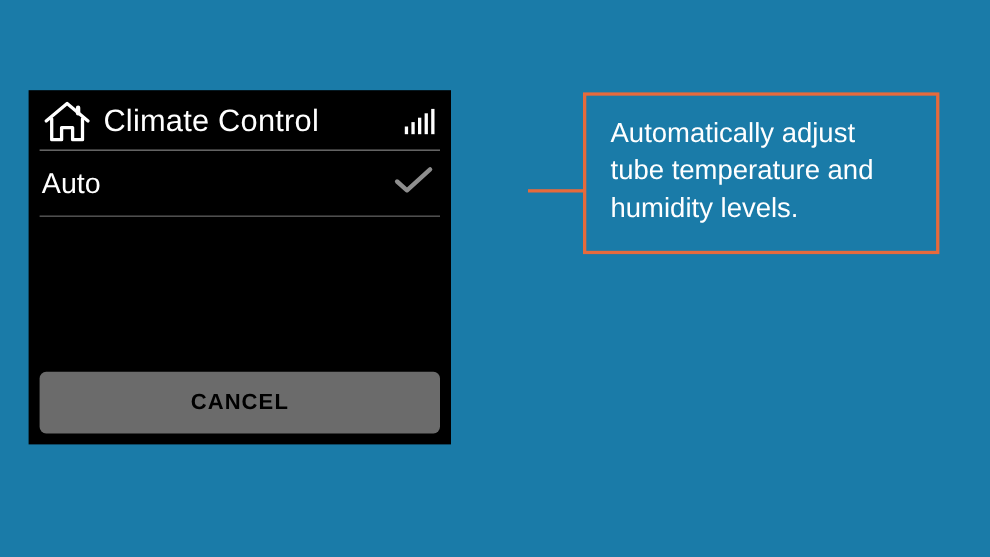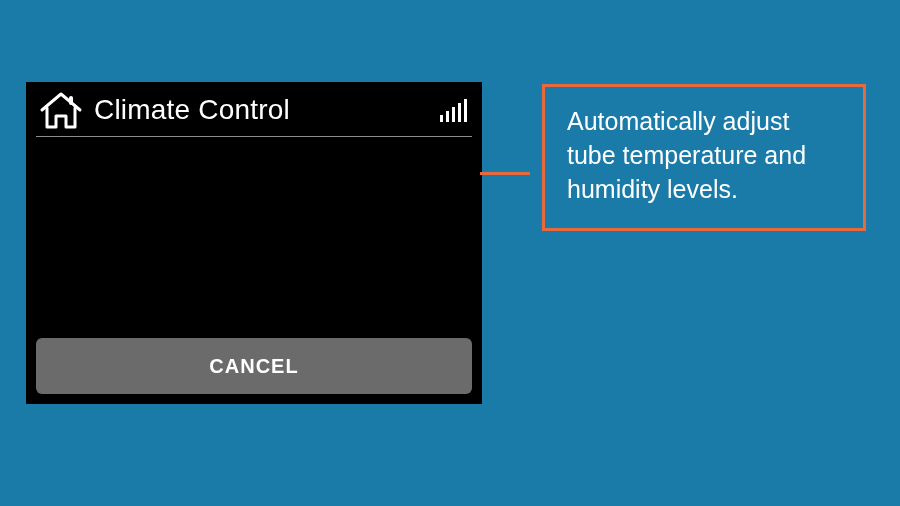--- a/index.html
+++ b/index.html
@@ -8,21 +8,21 @@
     background: #1a7ba8;
     font-family: "Segoe UI", Arial, sans-serif;
     position: relative;
   }
 
   
   .panel {
     position: absolute;
     left: 26px;
     top: 82px;
-    width: 456px;
+    width: 384px;
     height: 322px;
     background: #000;
     color: #fff;
     display: flex;
     flex-direction: column;
     padding: 4px 10px 10px 10px;
   }
   .panel-header {
     display: flex;
     align-items: center;
@@ -74,33 +74,33 @@
 
   .button-bar {
     display: flex;
     gap: 10px;
     margin-top: auto;
   }
   .btn {
     flex: 1;
     height: 56px;
     background: #6b6b6b;
-    color: #ffffff;
+    color: #000000;
     border: none;
     border-radius: 6px;
     font-size: 20px;
     font-weight: 700;
     letter-spacing: 1px;
     cursor: pointer;
   }
 
   
   .callout {
     position: absolute;
-    left: 542px;
+    left: 530px;
     top: 84px;
     width: 324px;
     border: 3px solid #e66a3c;
     padding: 18px 22px 22px 22px;
     color: #fff;
     font-size: 25px;
     line-height: 1.35;
   }
   .callout-connector {
     position: absolute;
@@ -128,20 +128,28 @@
     <span class="signal-icon">
       <span></span>
         <span></span>
         <span></span>
         <span></span>
         <span></span>
     </span>
   </div>
 
   <div class="options">
+    <div class="option-row">
+      <span class="option-label">Auto</span>
+      <span>
+        <svg class="check-icon" viewBox="0 0 36 26" fill="none" stroke="#8e8e8e" stroke-width="4" stroke-linecap="round" stroke-linejoin="round">
+          <path d="M3 14 L12 22 L33 3"></path>
+        </svg>
+      </span>
+    </div>
   </div>
 
   <div class="button-bar">
     <button class="btn">CANCEL</button>
   </div>
 </div>
 
 <div class="callout-connector"></div>
 <div class="callout">
   <span>Automatically adjust tube temperature and humidity levels.</span>

